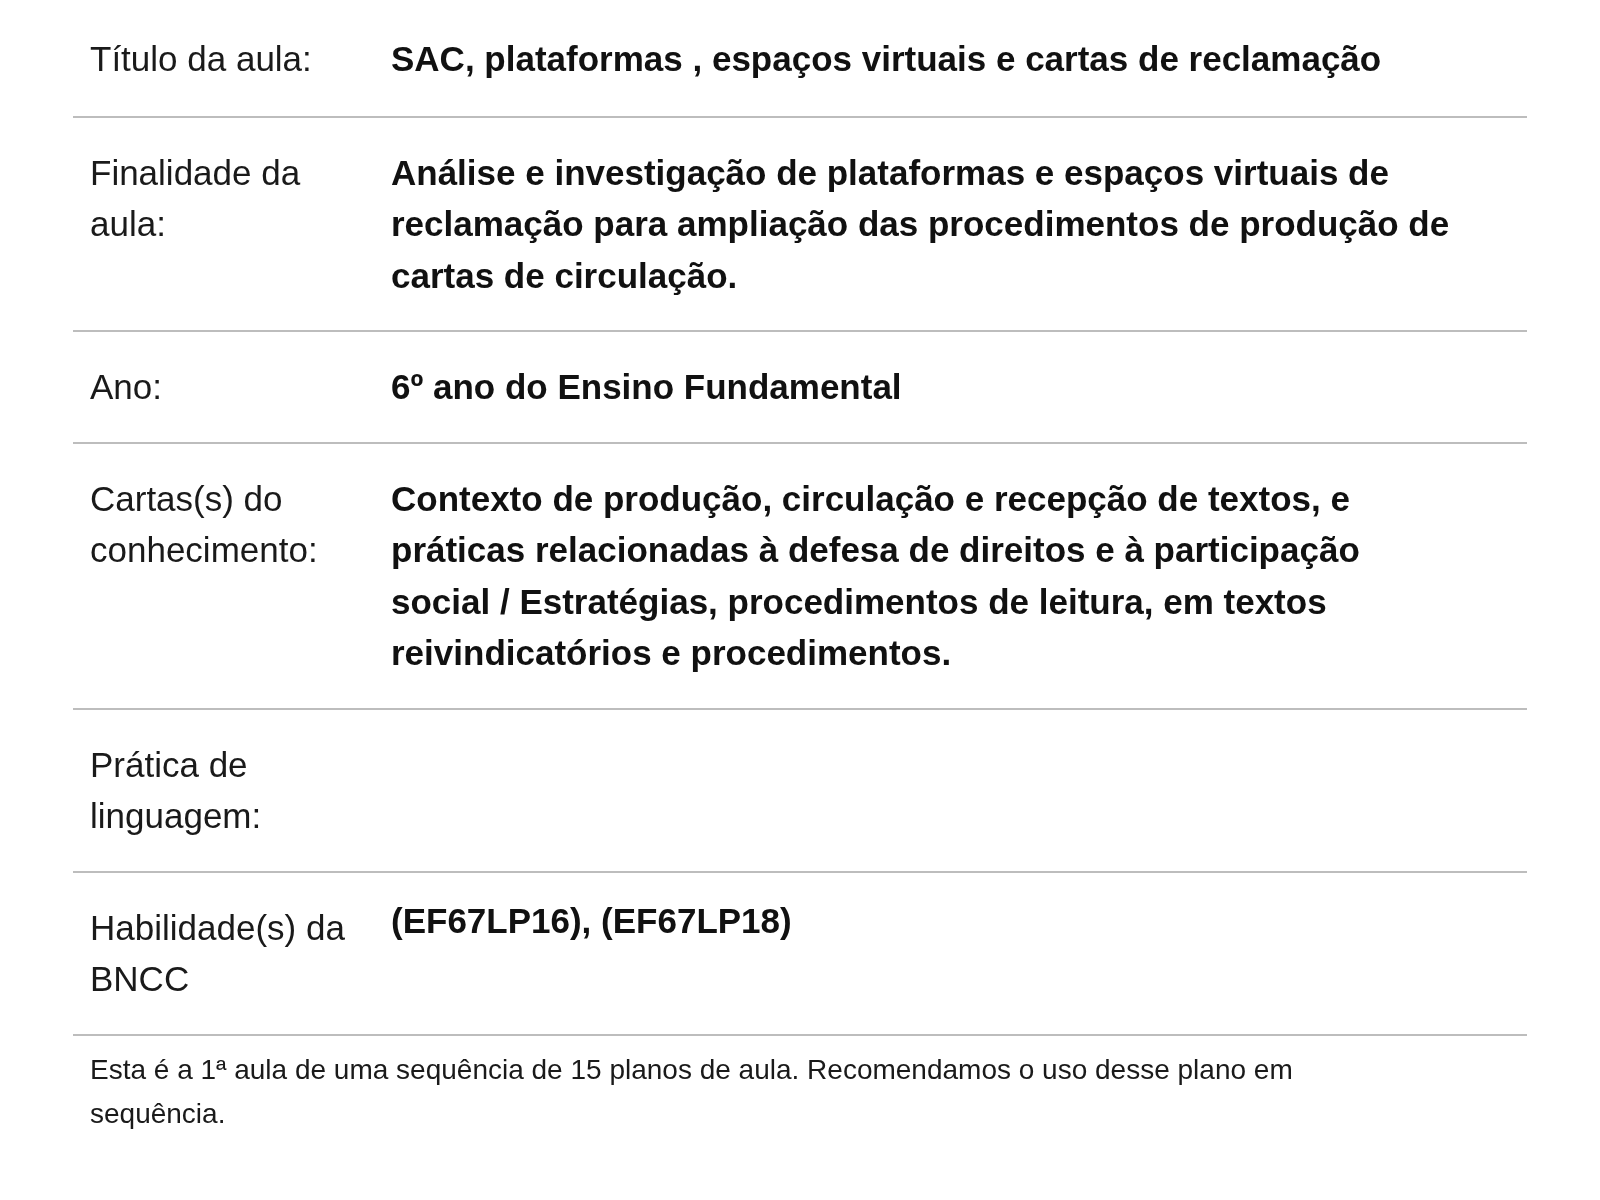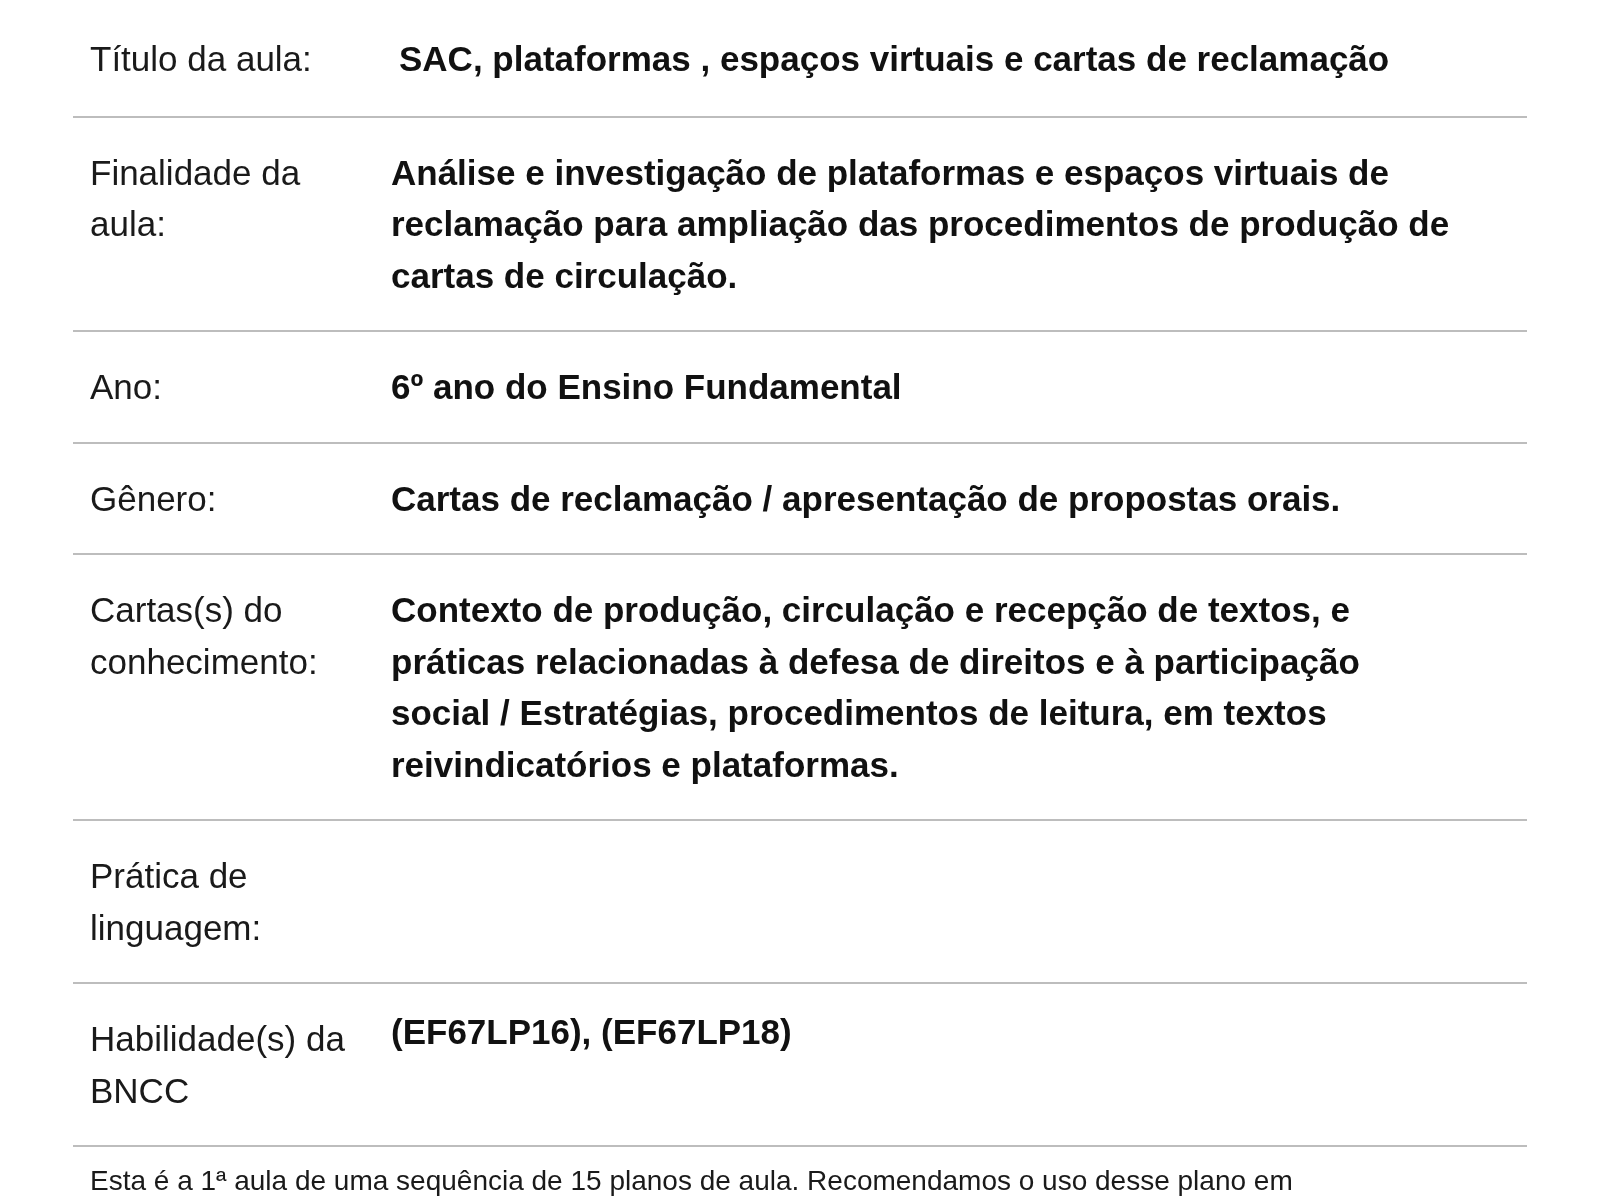--- a/index.html
+++ b/index.html
@@ -23,21 +23,20 @@
     }
     .row {
       display: flex;
       border-bottom: 2px solid #bdbdbd;
       padding-top: 29px;
       padding-bottom: 29px;
     }
     .row.first {
       padding-top: 33px;
       padding-bottom: 31px;
-      gap: 8px;
     }
     .label {
       width: 318px;
       flex: 0 0 318px;
       padding-left: 17px;
       box-sizing: border-box;
       font-size: 35px;
       line-height: 51.5px;
       font-weight: normal;
       color: #1a1a1a;
@@ -96,39 +95,31 @@
 
   <div class="row">
     <div class="label">
       <span class="ln">Ano:</span>
     </div>
     <div class="value">
       <span class="ln">6º ano do Ensino Fundamental</span>
     </div>
   </div>
 
-  <div class="row">
-    <div class="label">
-      <span class="ln">Gênero:</span>
-    </div>
-    <div class="value">
-      <span class="ln">Cartas de reclamação / apresentação de propostas orais.</span>
-    </div>
-  </div>
 
   <div class="row">
     <div class="label">
       <span class="ln">Cartas(s) do</span>
       <span class="ln">conhecimento:</span>
     </div>
     <div class="value">
       <span class="ln">Contexto de produção, circulação e recepção de textos, e</span>
       <span class="ln">práticas relacionadas à defesa de direitos e à participação</span>
       <span class="ln">social / Estratégias, procedimentos de leitura, em textos</span>
-      <span class="ln">reivindicatórios e plataformas.</span>
+      <span class="ln">reivindicatórios e procedimentos.</span>
     </div>
   </div>
 
   <div class="row">
     <div class="label">
       <span class="ln">Prática de</span>
       <span class="ln">linguagem:</span>
     </div>
   </div>
 

